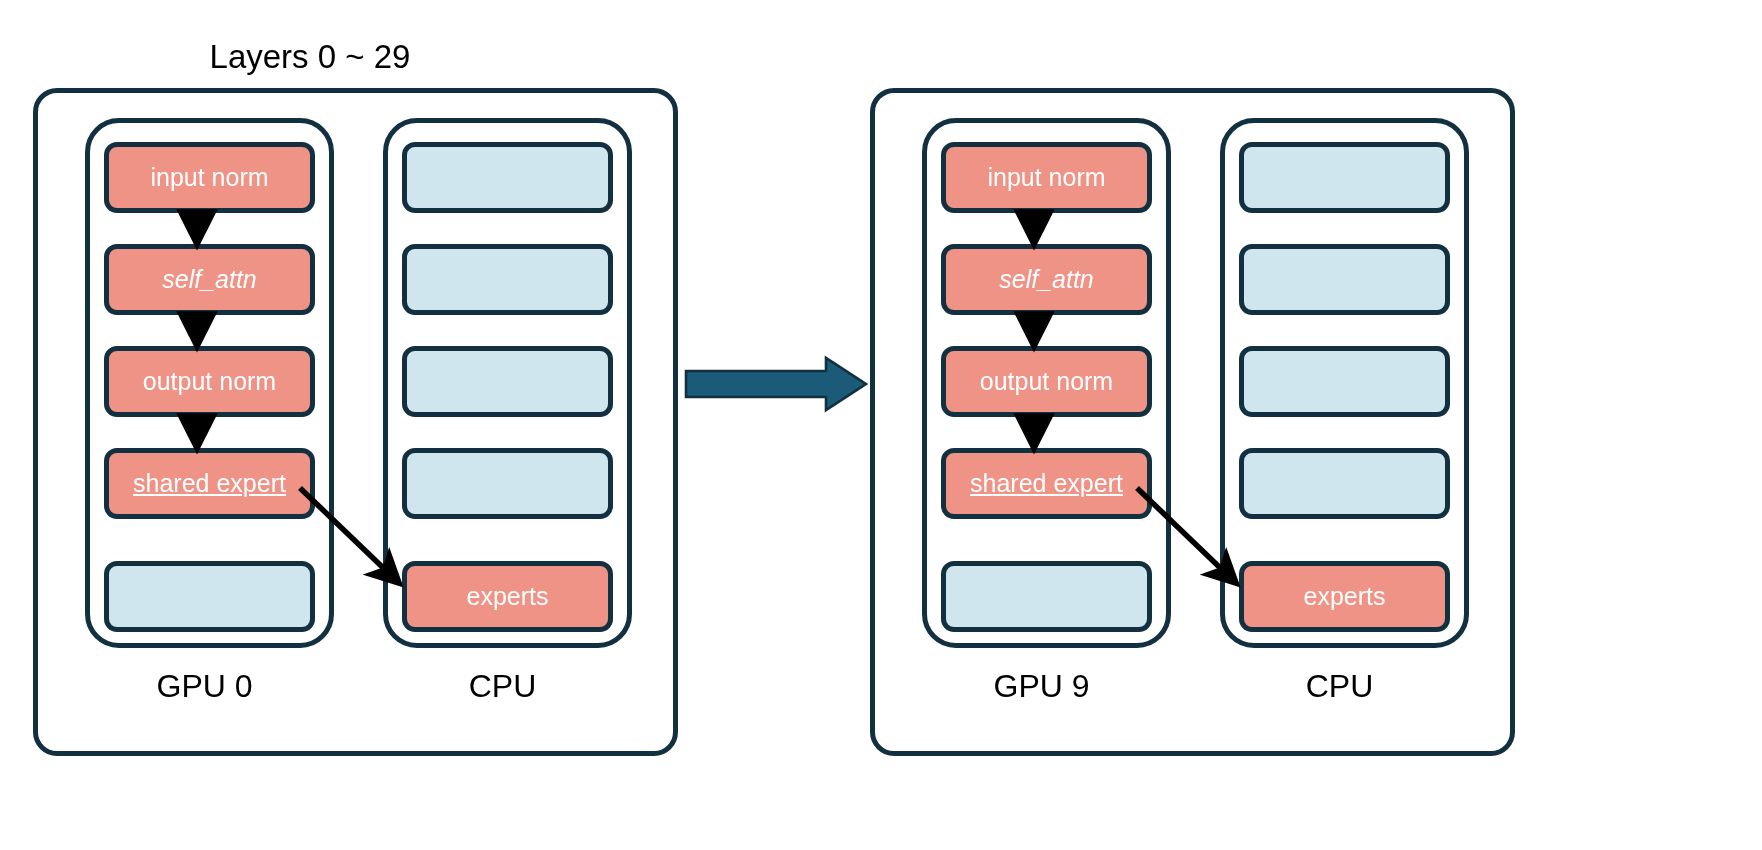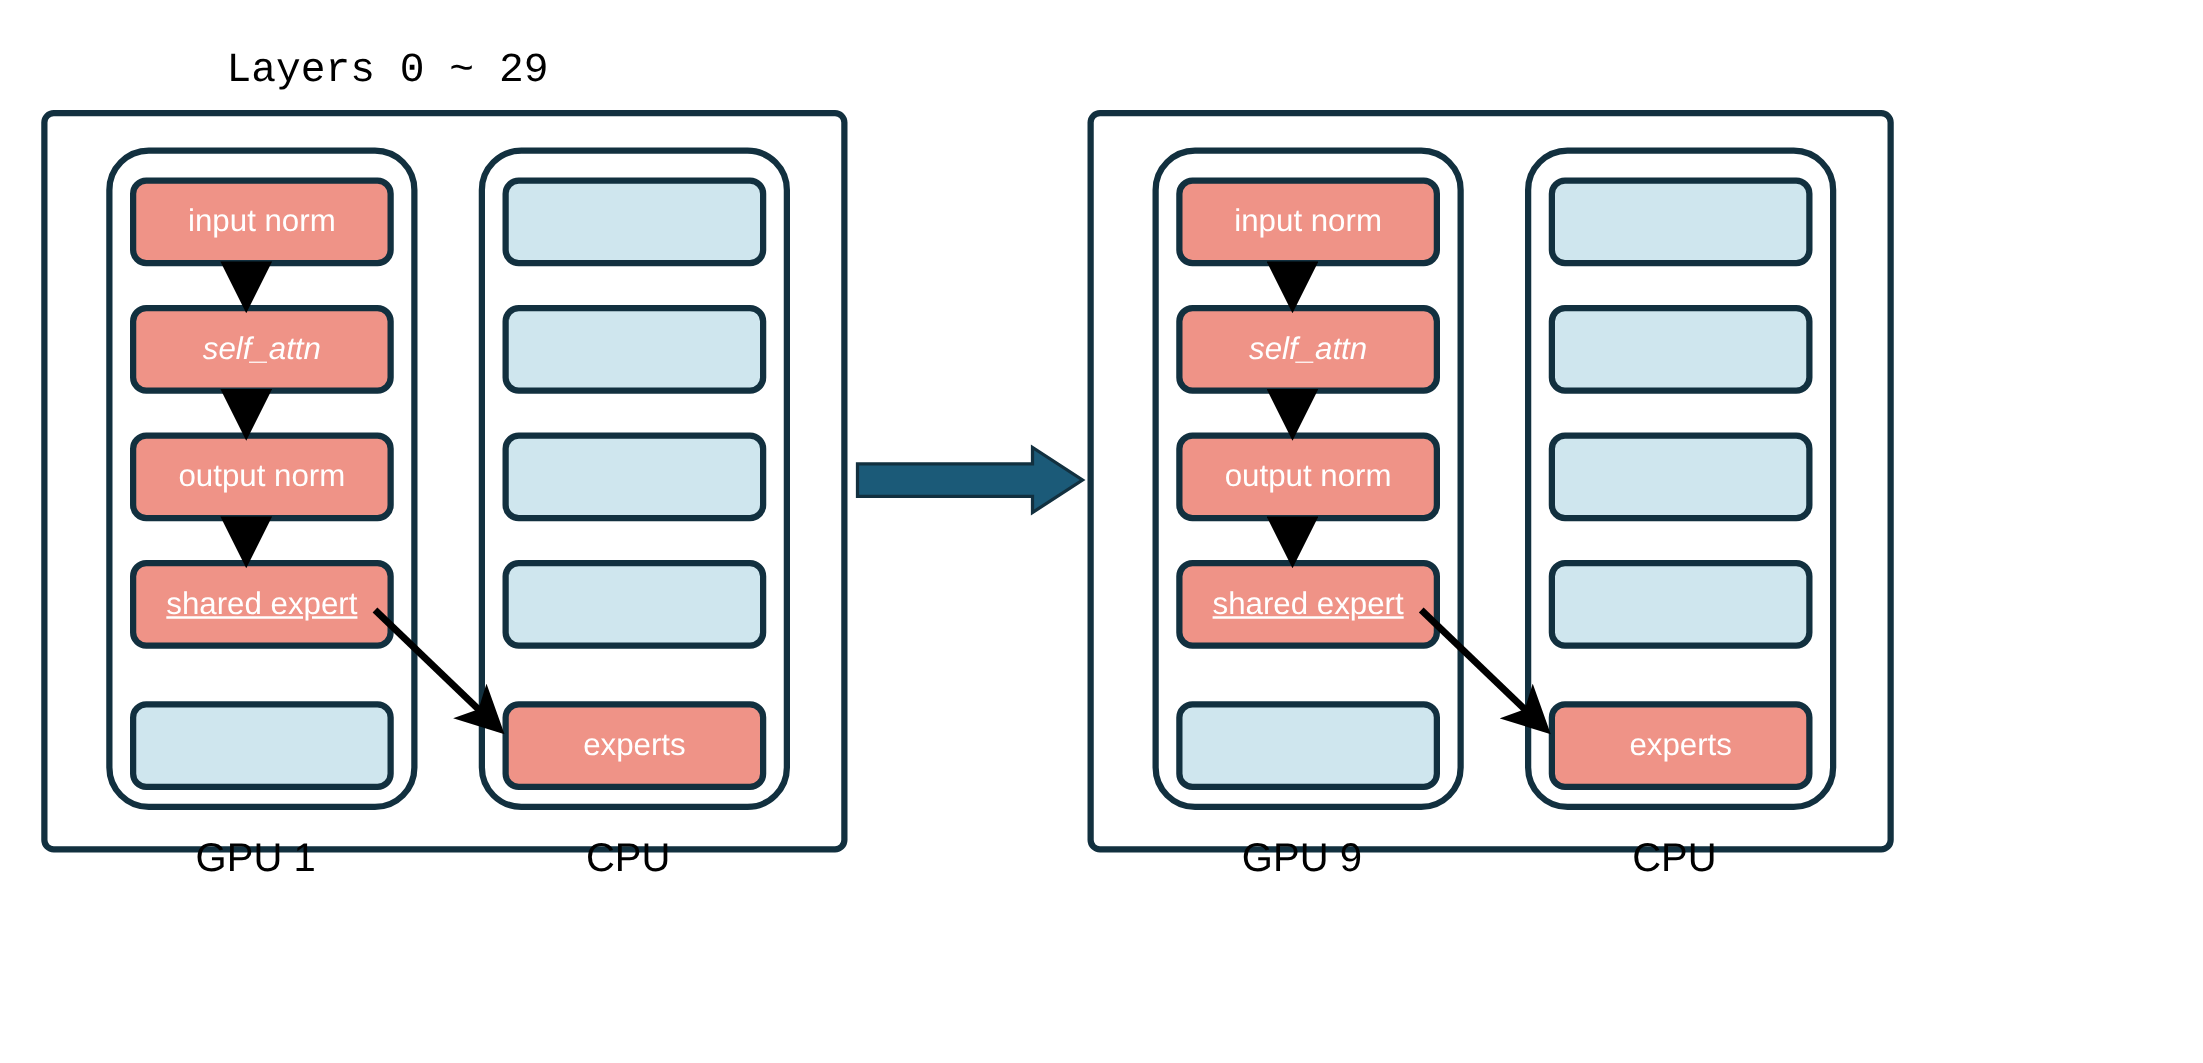--- a/index.html
+++ b/index.html
@@ -13,34 +13,33 @@
   #stage{position:absolute;inset:0;}
 
   
   .group-title{
     position:absolute;
     font-size:33px;
     color:#000000;
     white-space:nowrap;
     text-align:center;
     letter-spacing:0px;
-    font-family:Liberation Mono, monospace;
   }
   #title-left{left:130px;top:38px;width:360px;}
   #title-right{left:1160px;top:38px;width:360px;}
 
   
   .device-panel{
     position:absolute;
     box-sizing:border-box;
     border:5px solid #12303f;
-    border-radius:10px;
+    border-radius:24px;
     background:#ffffff;
     top:88px;
-    height:594px;
+    height:668px;
   }
   #panel-left{left:33px;width:645px;}
   #panel-right{left:870px;width:645px;}
 
   
   .column{
     position:absolute;
     box-sizing:border-box;
     border:5px solid #12303f;
     border-radius:34px;
@@ -146,21 +145,21 @@
 
     <div class="column col-cpu">
       <div class="unit blue row0"></div>
       <div class="unit blue row1"></div>
       <div class="unit blue row2"></div>
       <div class="unit blue row3"></div>
       <div class="unit red row4">experts</div>
     </div>
   </div>
 
-  <div class="device-label" style="left:80px;">GPU 1</div>
+  <div class="device-label" style="left:80px;">GPU 0</div>
   <div class="device-label" style="left:378px;">CPU</div>
   <div class="device-label" style="left:917px;">GPU 9</div>
   <div class="device-label" style="left:1215px;">CPU</div>
 
 
   <svg class="overlay" viewBox="0 0 1762 850">
     <defs>
       <marker id="blkArrow" viewBox="0 0 10 10" refX="7.2" refY="5" markerWidth="4.6" markerHeight="4.6" orient="auto-start-reverse">
         <path d="M 0 0 L 10 5 L 0 10 z" fill="#000000"></path>
       </marker>

